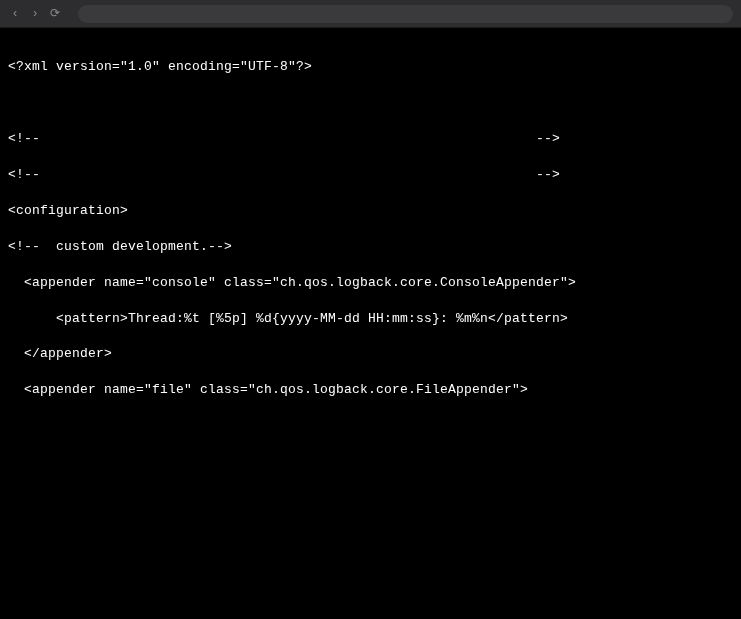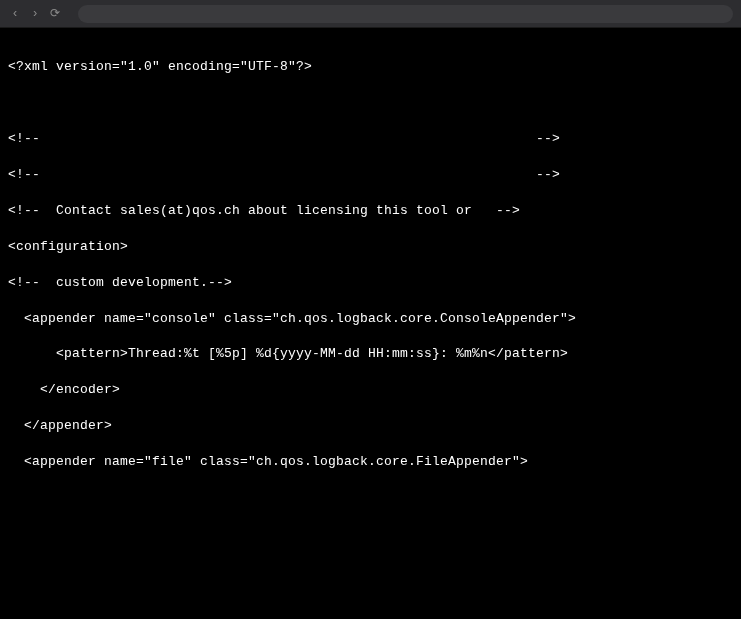--- a/index.html
+++ b/index.html
@@ -61,26 +61,24 @@
     <span class="chrome-btn">⟳</span>
   </div>
   <div class="address-bar"></div>
 </div>
 
 <div class="content">
 <span class="code-line">&lt;?xml version="1.0" encoding="UTF-8"?&gt;</span>
 <span class="code-line"></span>
 <span class="code-line">&lt;!--                                                              --&gt;</span>
 <span class="code-line">&lt;!--                                                              --&gt;</span>
-<span class="code-line">&lt;!--  Contact sales(at)qos.ch about licensing this tool or   --&gt;</span>
 <span class="code-line">&lt;configuration&gt;</span>
 <span class="code-line">&lt;!--  custom development.--&gt;</span>
 <span class="code-line">  &lt;appender name="console" class="ch.qos.logback.core.ConsoleAppender"&gt;</span>
 <span class="code-line">      &lt;pattern&gt;Thread:%t [%5p] %d{yyyy-MM-dd HH:mm:ss}: %m%n&lt;/pattern&gt;</span>
-<span class="code-line">    &lt;/encoder&gt;</span>
 <span class="code-line">  &lt;/appender&gt;</span>
 <span class="code-line">  &lt;appender name="file" class="ch.qos.logback.core.FileAppender"&gt;</span>
 
 
 
 
 
 
 
 

